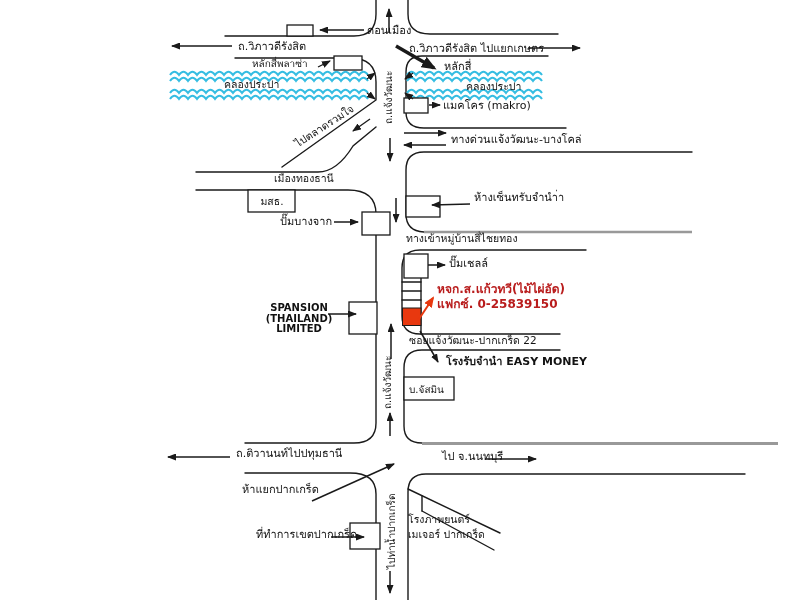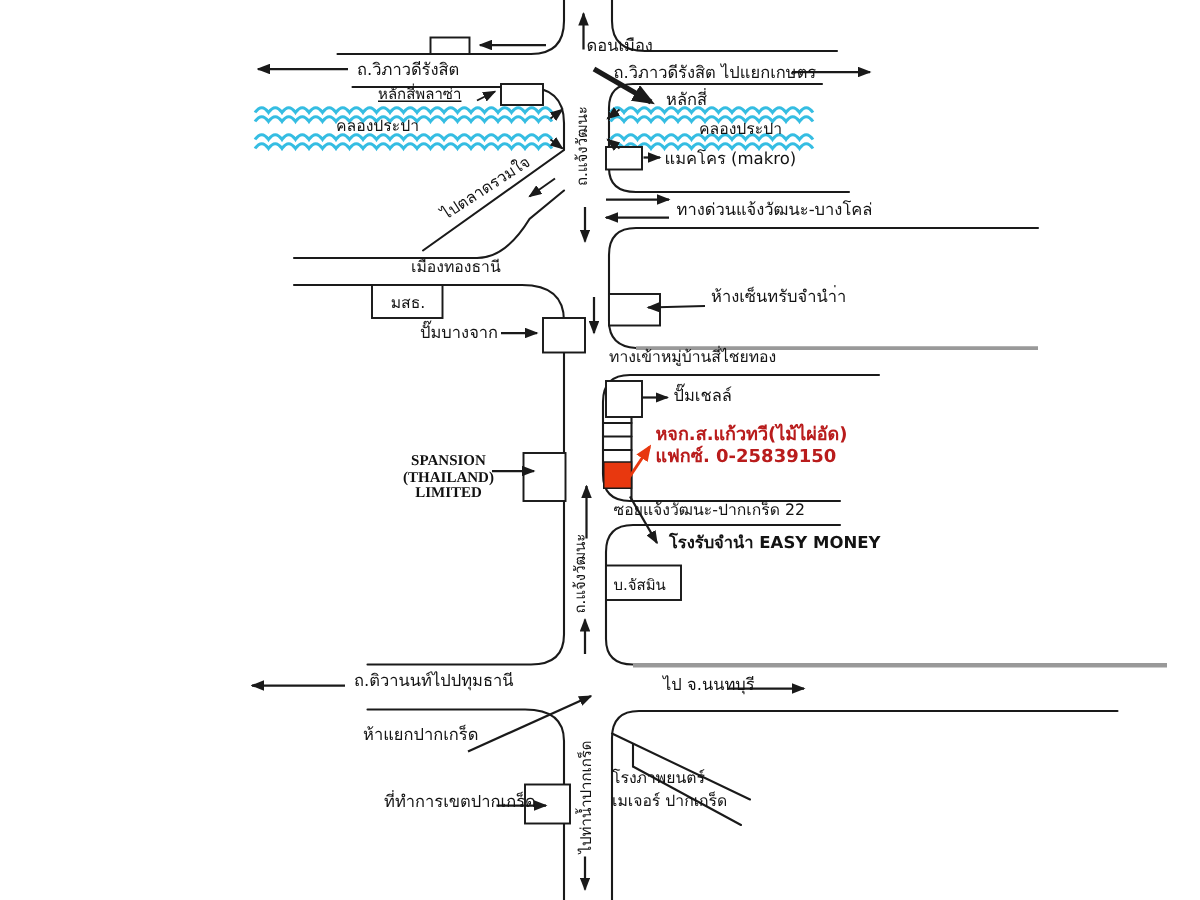--- a/index.html
+++ b/index.html
@@ -7,21 +7,21 @@
        font-family:"DejaVu Sans",sans-serif;color:#111;}
   .map svg{position:absolute;left:0;top:0;}
   .lbl{position:absolute;font-size:11px;line-height:13px;white-space:nowrap;color:#131313;}
   .sm{font-size:10.5px;}
   .xs{font-size:10px;}
   .vert{transform:rotate(-90deg);transform-origin:0 0;}
   .diag{transform:rotate(-33deg);transform-origin:0 50%;}
   .boxtxt{position:absolute;white-space:nowrap;}
   .red{color:#b91c1c;font-weight:bold;font-size:12px;line-height:15px;}
   .spansion{position:absolute;width:82px;text-align:center;font-weight:bold;
-            font-size:10px;line-height:10.5px;font-family:Liberation Serif, serif;}
+            font-size:10px;line-height:10.5px;}
   .semibold{font-weight:600;}
 </style>
 </head>
 <body>
 
 <div class="map">
 
 <svg width="800" height="600" viewBox="0 0 800 600">
   <defs>
     <marker id="ah" markerWidth="9" markerHeight="7" refX="8" refY="3.5" orient="auto" markerUnits="userSpaceOnUse">
@@ -113,24 +113,24 @@
     <line x1="390" y1="571" x2="390" y2="593" marker-end="url(#ah)"></line>
     <line x1="367" y1="79" x2="375" y2="73" stroke-width="1.2" marker-end="url(#ah)"></line>
     <line x1="367" y1="93" x2="375" y2="99" stroke-width="1.2" marker-end="url(#ah)"></line>
     <line x1="413" y1="73" x2="405" y2="79" stroke-width="1.2" marker-end="url(#ah)"></line>
     <line x1="413" y1="99" x2="405" y2="93" stroke-width="1.2" marker-end="url(#ah)"></line>
   </g>
 
   <line x1="417" y1="322" x2="433" y2="298" stroke="#e8380f" stroke-width="2" marker-end="url(#ahr)"></line>
 </svg>
 
-<div class="lbl" style="left:367px;top:24px;margin-left:24px;">ดอนเมือง</div>
+<div class="lbl" style="left:367px;top:24px;">ดอนเมือง</div>
 <div class="lbl" style="left:238px;top:40px;">ถ.วิภาวดีรังสิต</div>
 <div class="lbl" style="left:409px;top:42px;">ถ.วิภาวดีรังสิต ไปแยกเกษตร</div>
-<div class="lbl xs" style="left:252px;top:57px;text-decoration:underline;">หลักสี่พลาซ่า</div>
+<div class="lbl xs" style="left:252px;top:57px;">หลักสี่พลาซ่า</div>
 <div class="lbl" style="left:444px;top:60px;">หลักสี่</div>
 <div class="lbl sm" style="left:224px;top:78px;">คลองประปา</div>
 <div class="lbl sm" style="left:466px;top:80px;">คลองประปา</div>
 <div class="lbl" style="left:443px;top:99px;">แมคโคร (makro)</div>
 <div class="lbl sm diag" style="left:296px;top:138px;">ไปตลาดรวมใจ</div>
 <div class="lbl xs vert" style="left:382px;top:124px;width:60px;">ถ.แจ้งวัฒนะ</div>
 <div class="lbl" style="left:451px;top:133px;">ทางด่วนแจ้งวัฒนะ-บางโคล่</div>
 <div class="lbl sm" style="left:274px;top:172px;">เมืองทองธานี</div>
 <div class="boxtxt sm" style="left:248px;top:193px;width:48px;text-align:center;">มสธ.</div>
 <div class="lbl" style="left:280px;top:215px;">ปั๊มบางจาก</div>

